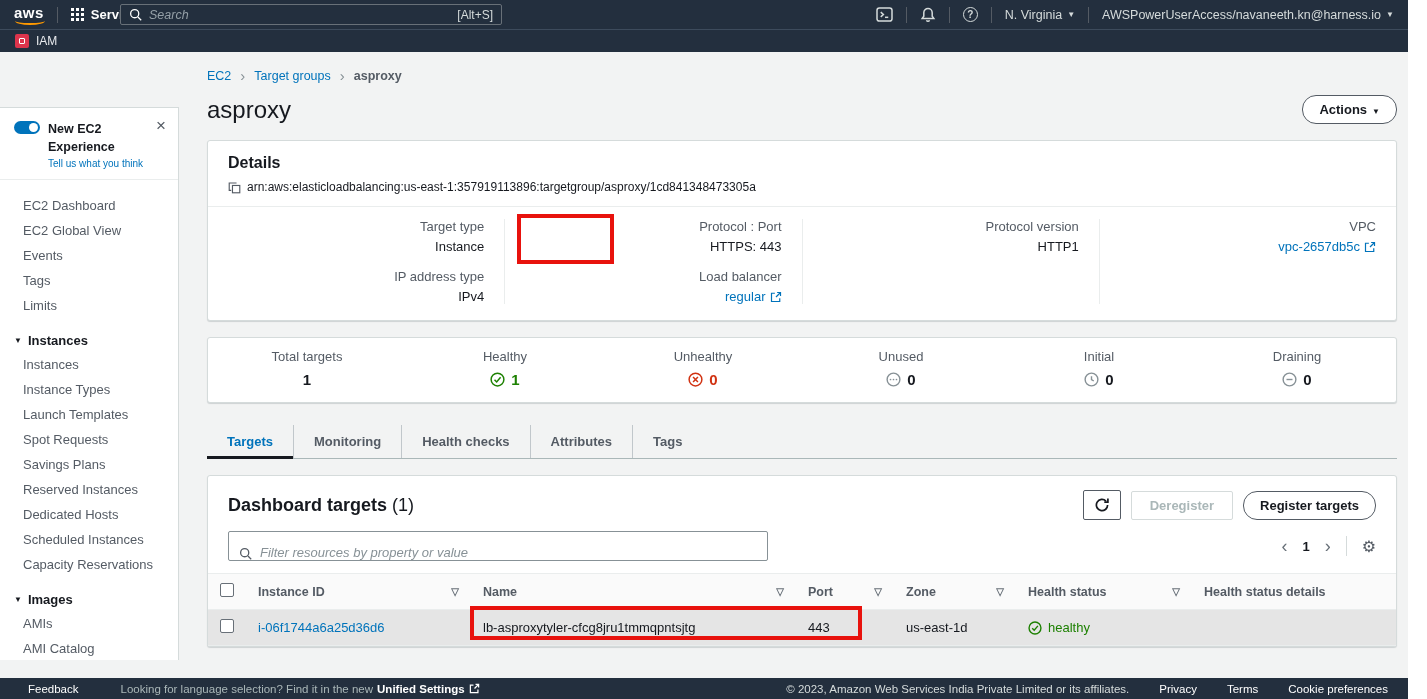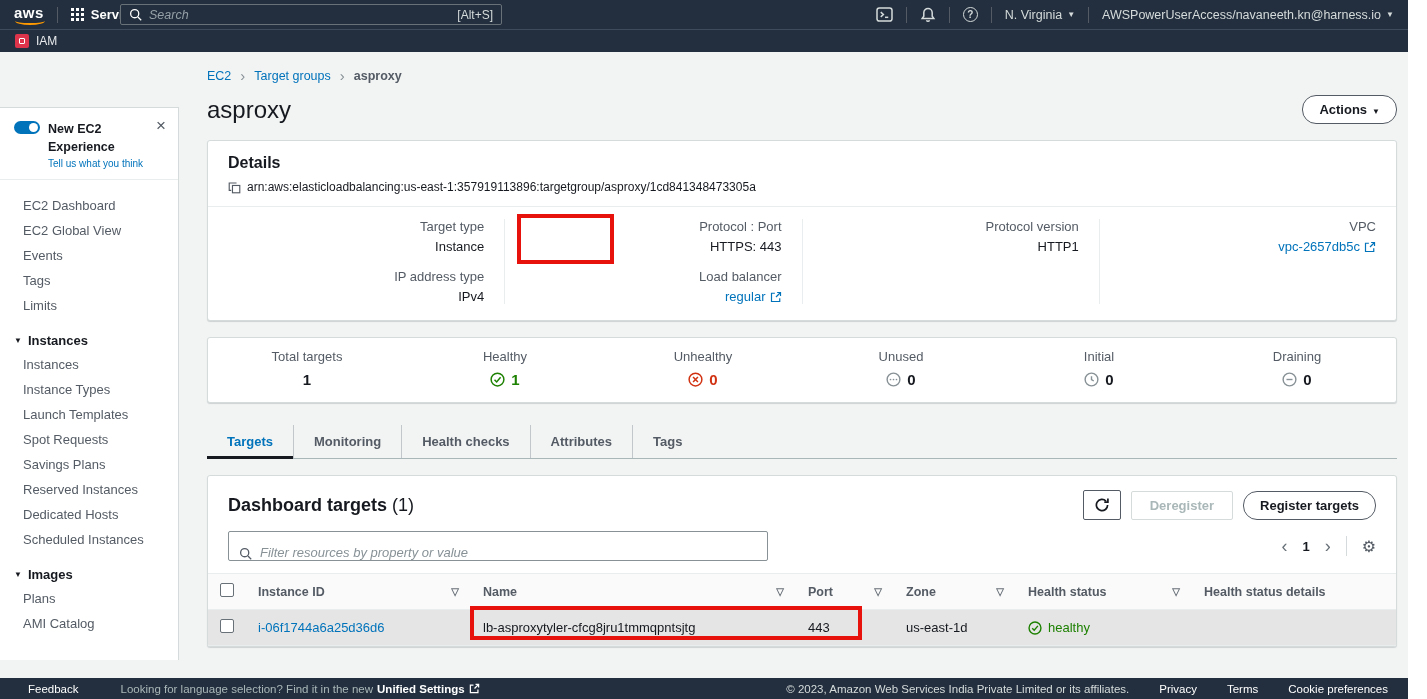--- a/index.html
+++ b/index.html
@@ -219,26 +219,27 @@
           <span>Instances</span>
         </div>
       <div class="nav-item">Instances</div>
       <div class="nav-item">Instance Types</div>
       <div class="nav-item">Launch Templates</div>
       <div class="nav-item">Spot Requests</div>
       <div class="nav-item">Savings Plans</div>
       <div class="nav-item">Reserved Instances</div>
       <div class="nav-item">Dedicated Hosts</div>
       <div class="nav-item">Scheduled Instances</div>
+      <div class="nav-item">Capacity Reservations</div>
 
       <div class="nav-section">
           <span class="tri">▼</span>
           <span>Images</span>
         </div>
-      <div class="nav-item">Plans</div>
+      <div class="nav-item">AMIs</div>
       <div class="nav-item">AMI Catalog</div>
 
     </div>
   </div>
 
   <div class="main">
     <div class="content">
 
       <div class="breadcrumb">
         <span class="crumb-link">EC2</span>

